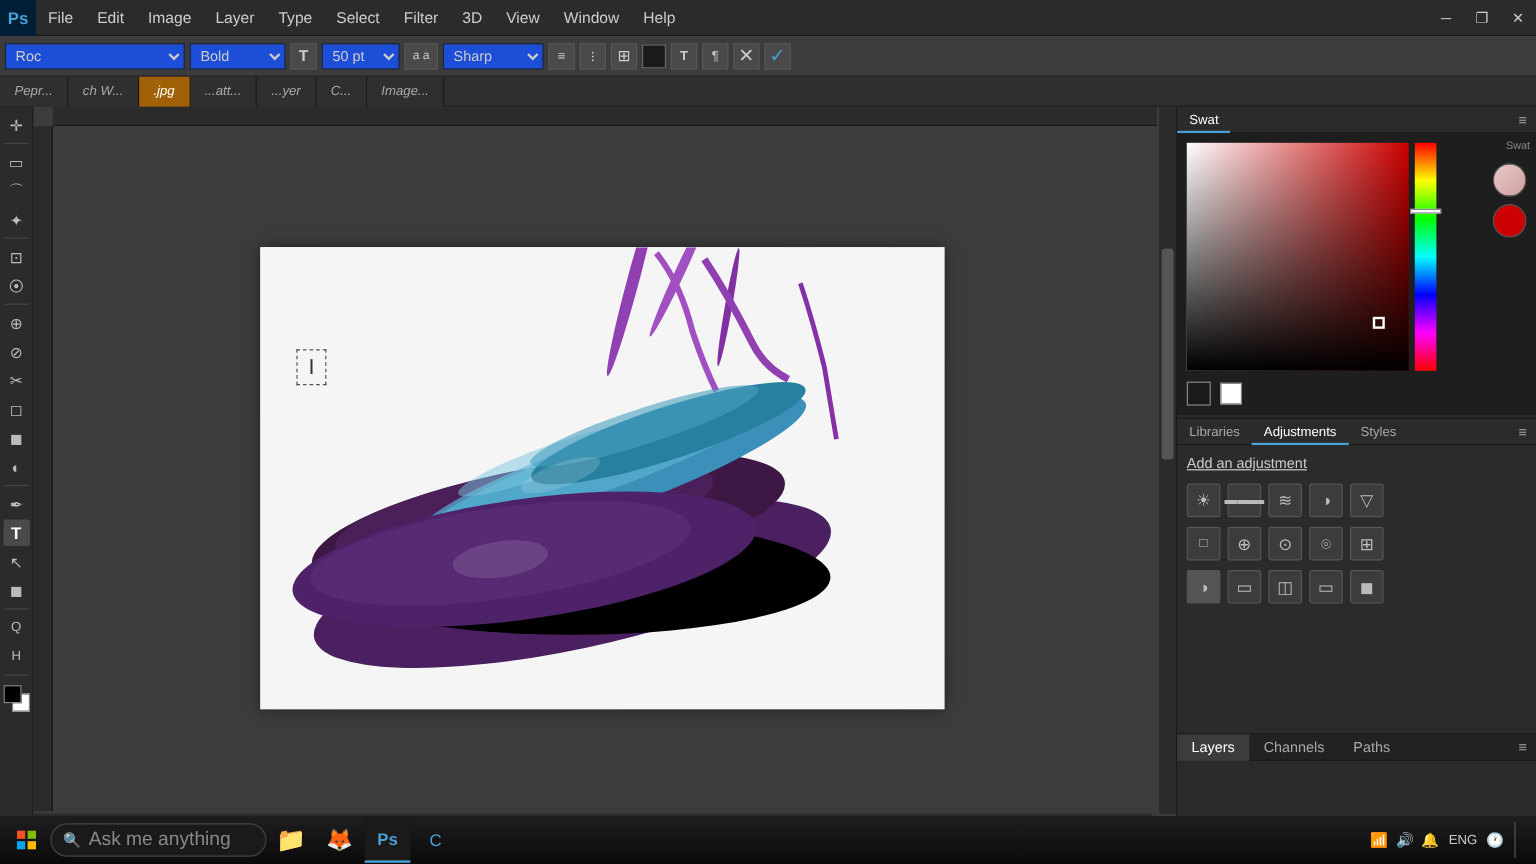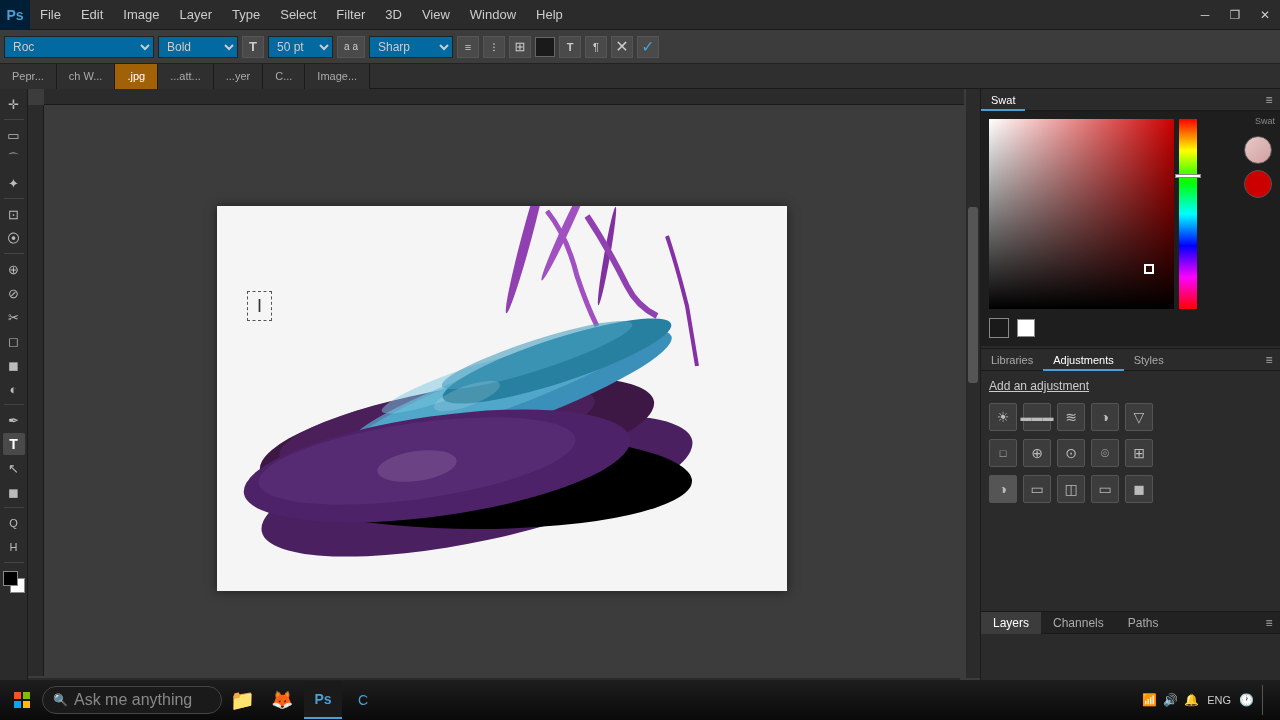--- a/index.html
+++ b/index.html
@@ -20,35 +20,35 @@
     }
     .window-controls { display: flex; margin-left: auto; }
     .win-btn { width: 30px; height: 30px; display: flex; align-items: center; justify-content: center; color: #ccc; cursor: pointer; font-size: 12px; }
 
     
     .options-bar {
       width: 100%; height: 34px; background: #3c3c3c; display: flex; align-items: center;
       border-bottom: 1px solid #222; padding: 0 4px; gap: 4px;
     }
     .options-bar select, .options-bar input {
-      background: #0369a1; border: 1px solid #222; color: #ccc; height: 22px; font-size: 12px; padding: 0 4px;
+      background: #1d4ed8; border: 1px solid #222; color: #ccc; height: 22px; font-size: 12px; padding: 0 4px;
     }
     .font-name-select { width: 150px; }
     .font-style-select { width: 80px; }
     .font-size-input { width: 65px; }
     .aa-select { width: 84px; }
     .options-icon { width: 22px; height: 22px; background: #4a4a4a; border: 1px solid #555; display: flex; align-items: center; justify-content: center; cursor: pointer; font-size: 11px; color: #ccc; }
     .color-swatch { width: 20px; height: 20px; background: #1a1a1a; border: 1px solid #666; cursor: pointer; }
 
     
     .tabs-bar {
       width: 100%; height: 25px; background: #2f2f2f; display: flex; align-items: center;
       border-bottom: 1px solid #1a1a1a;
     }
-    .tab { padding: 0 12px; height: 25px; line-height: 25px; color: #aaa; font-size: 11px; border-right: 1px solid #1a1a1a; cursor: pointer; background: #2f2f2f; white-space: nowrap; }
+    .tab { padding: 0 12px; height: 25px; line-height: 25px; color: #aaa; font-size: 11px; border-right: 1px solid #1a1a1a; cursor: pointer; background: #2f2f2f; white-space: nowrap; font-style: italic; }
     .tab.active { background: #a16207; color: #fff; }
 
     
     .main-layout { display: flex; height: calc(720px - 30px - 34px - 25px - 28px); }
 
     
     .left-toolbar {
       width: 28px; background: #2b2b2b; border-right: 1px solid #1a1a1a;
       display: flex; flex-direction: column; align-items: center; padding-top: 4px; gap: 2px;
       flex-shrink: 0;

